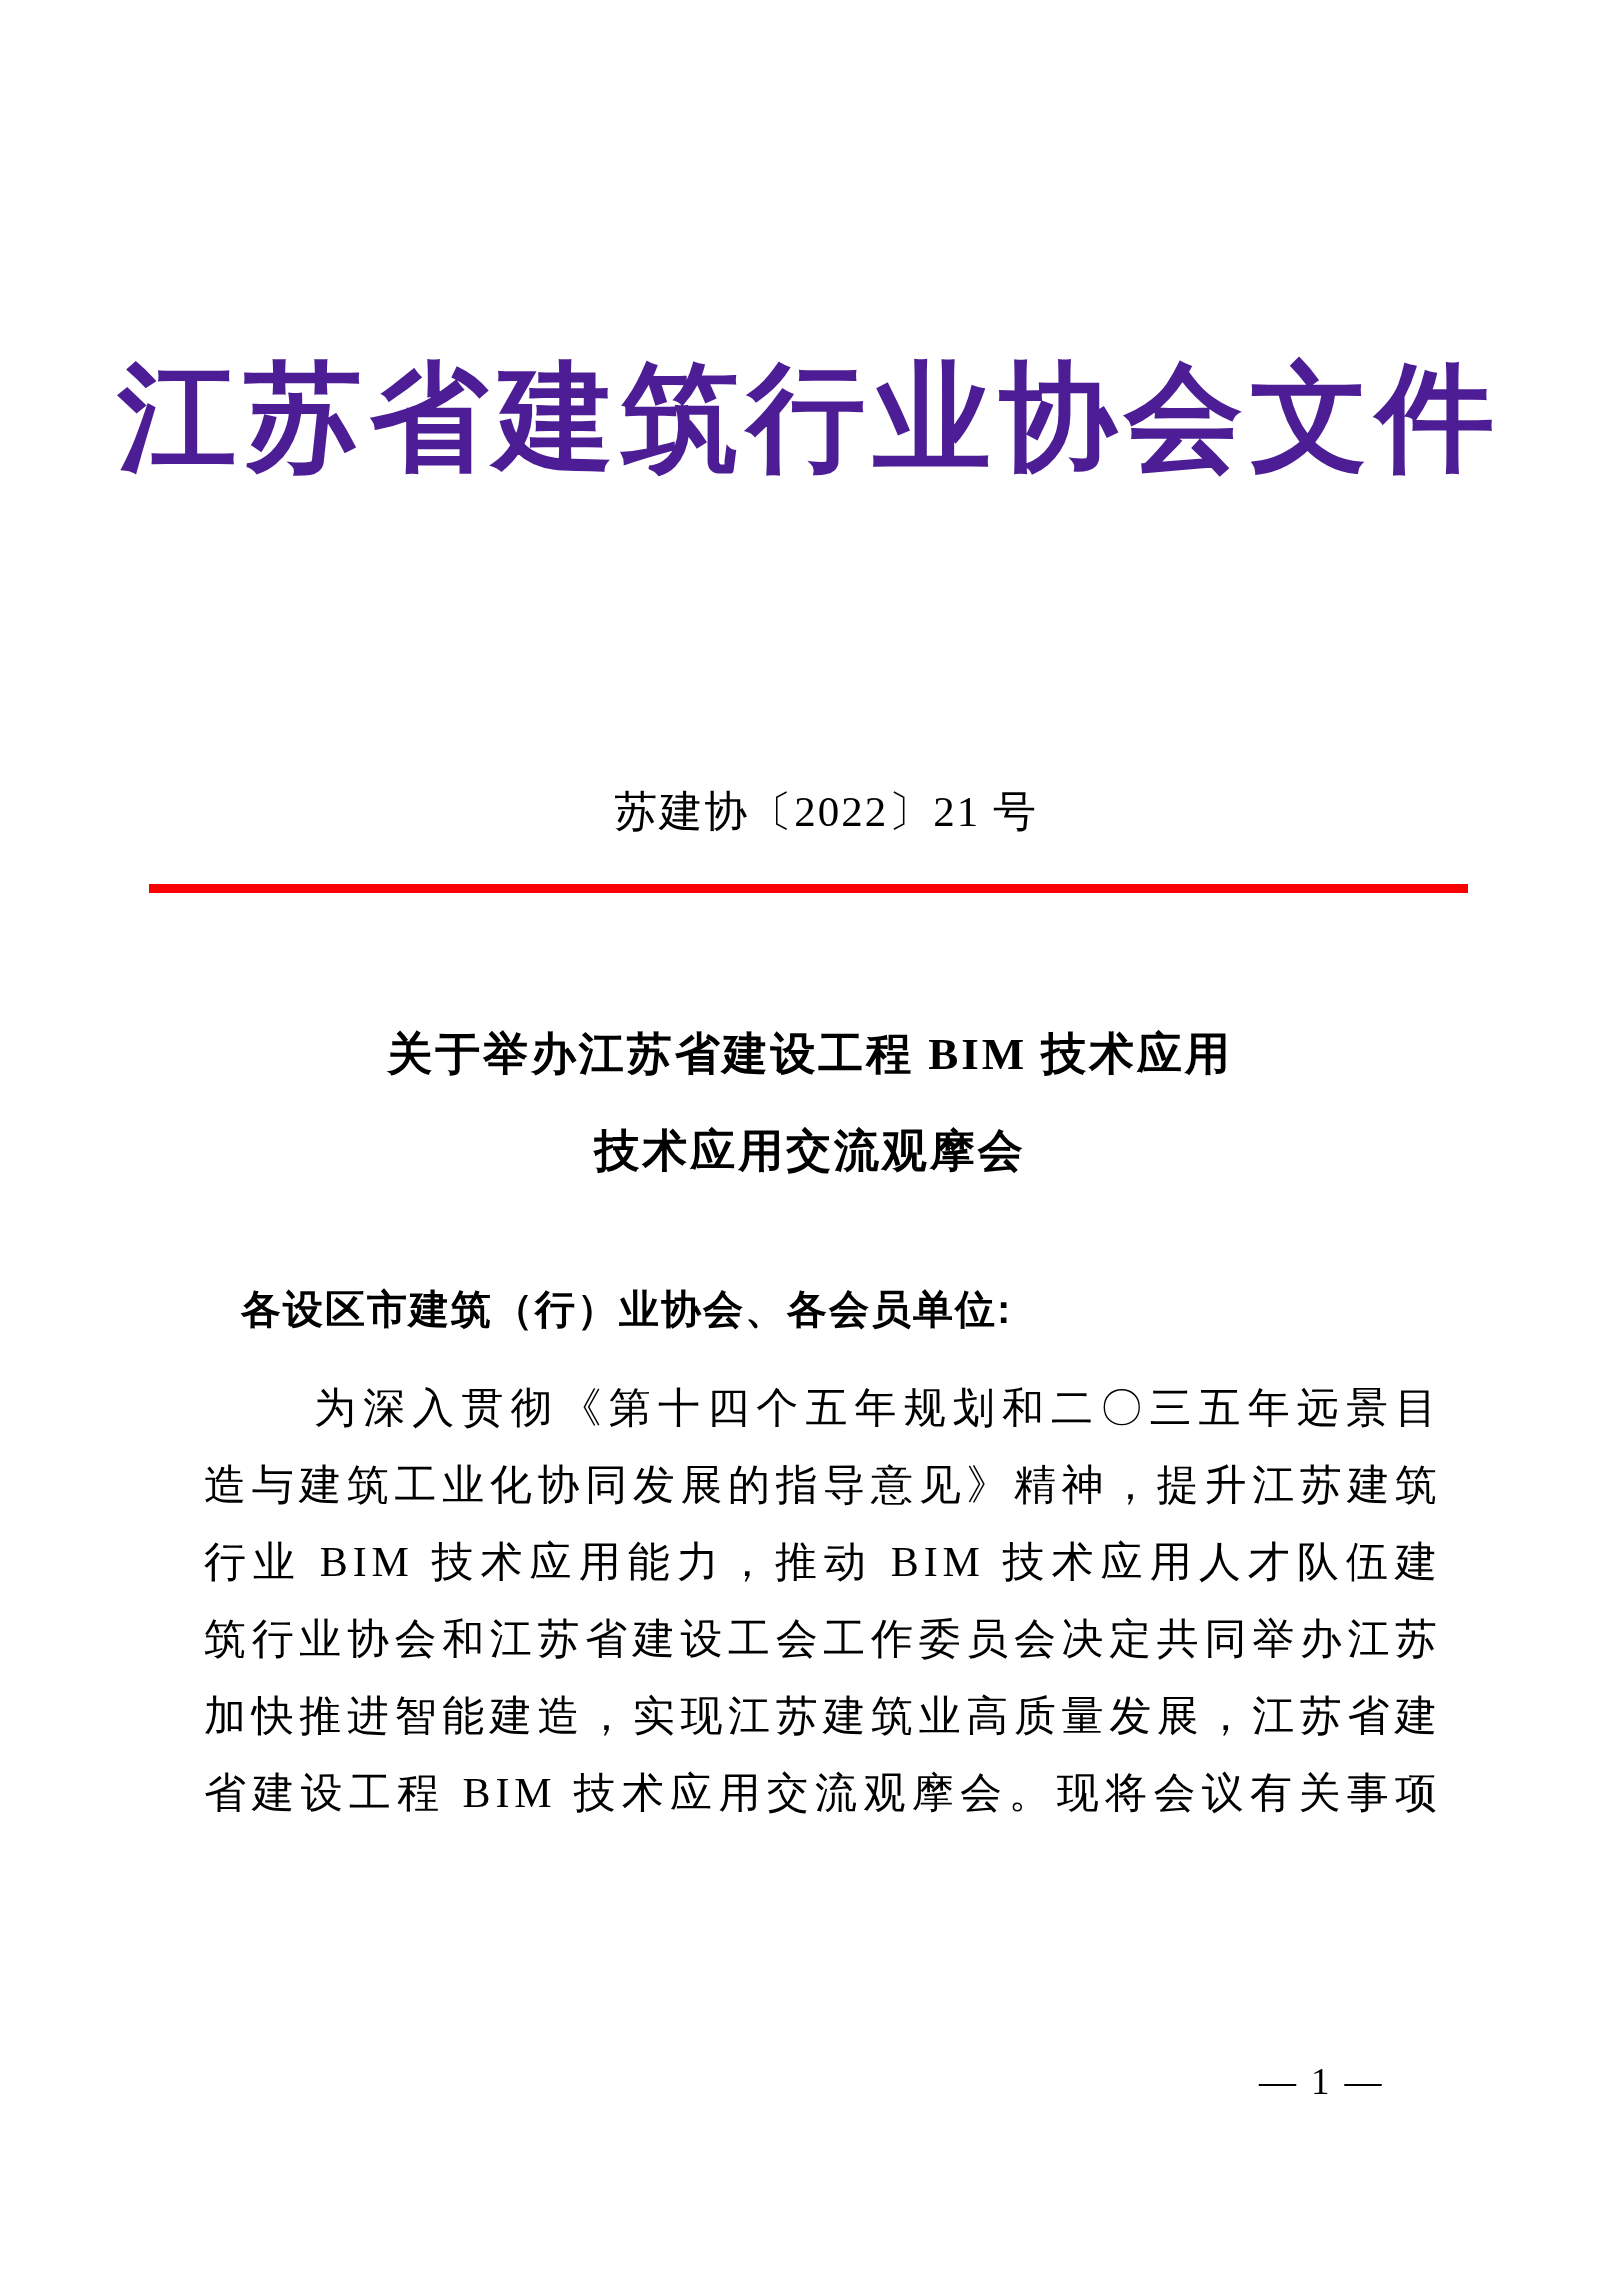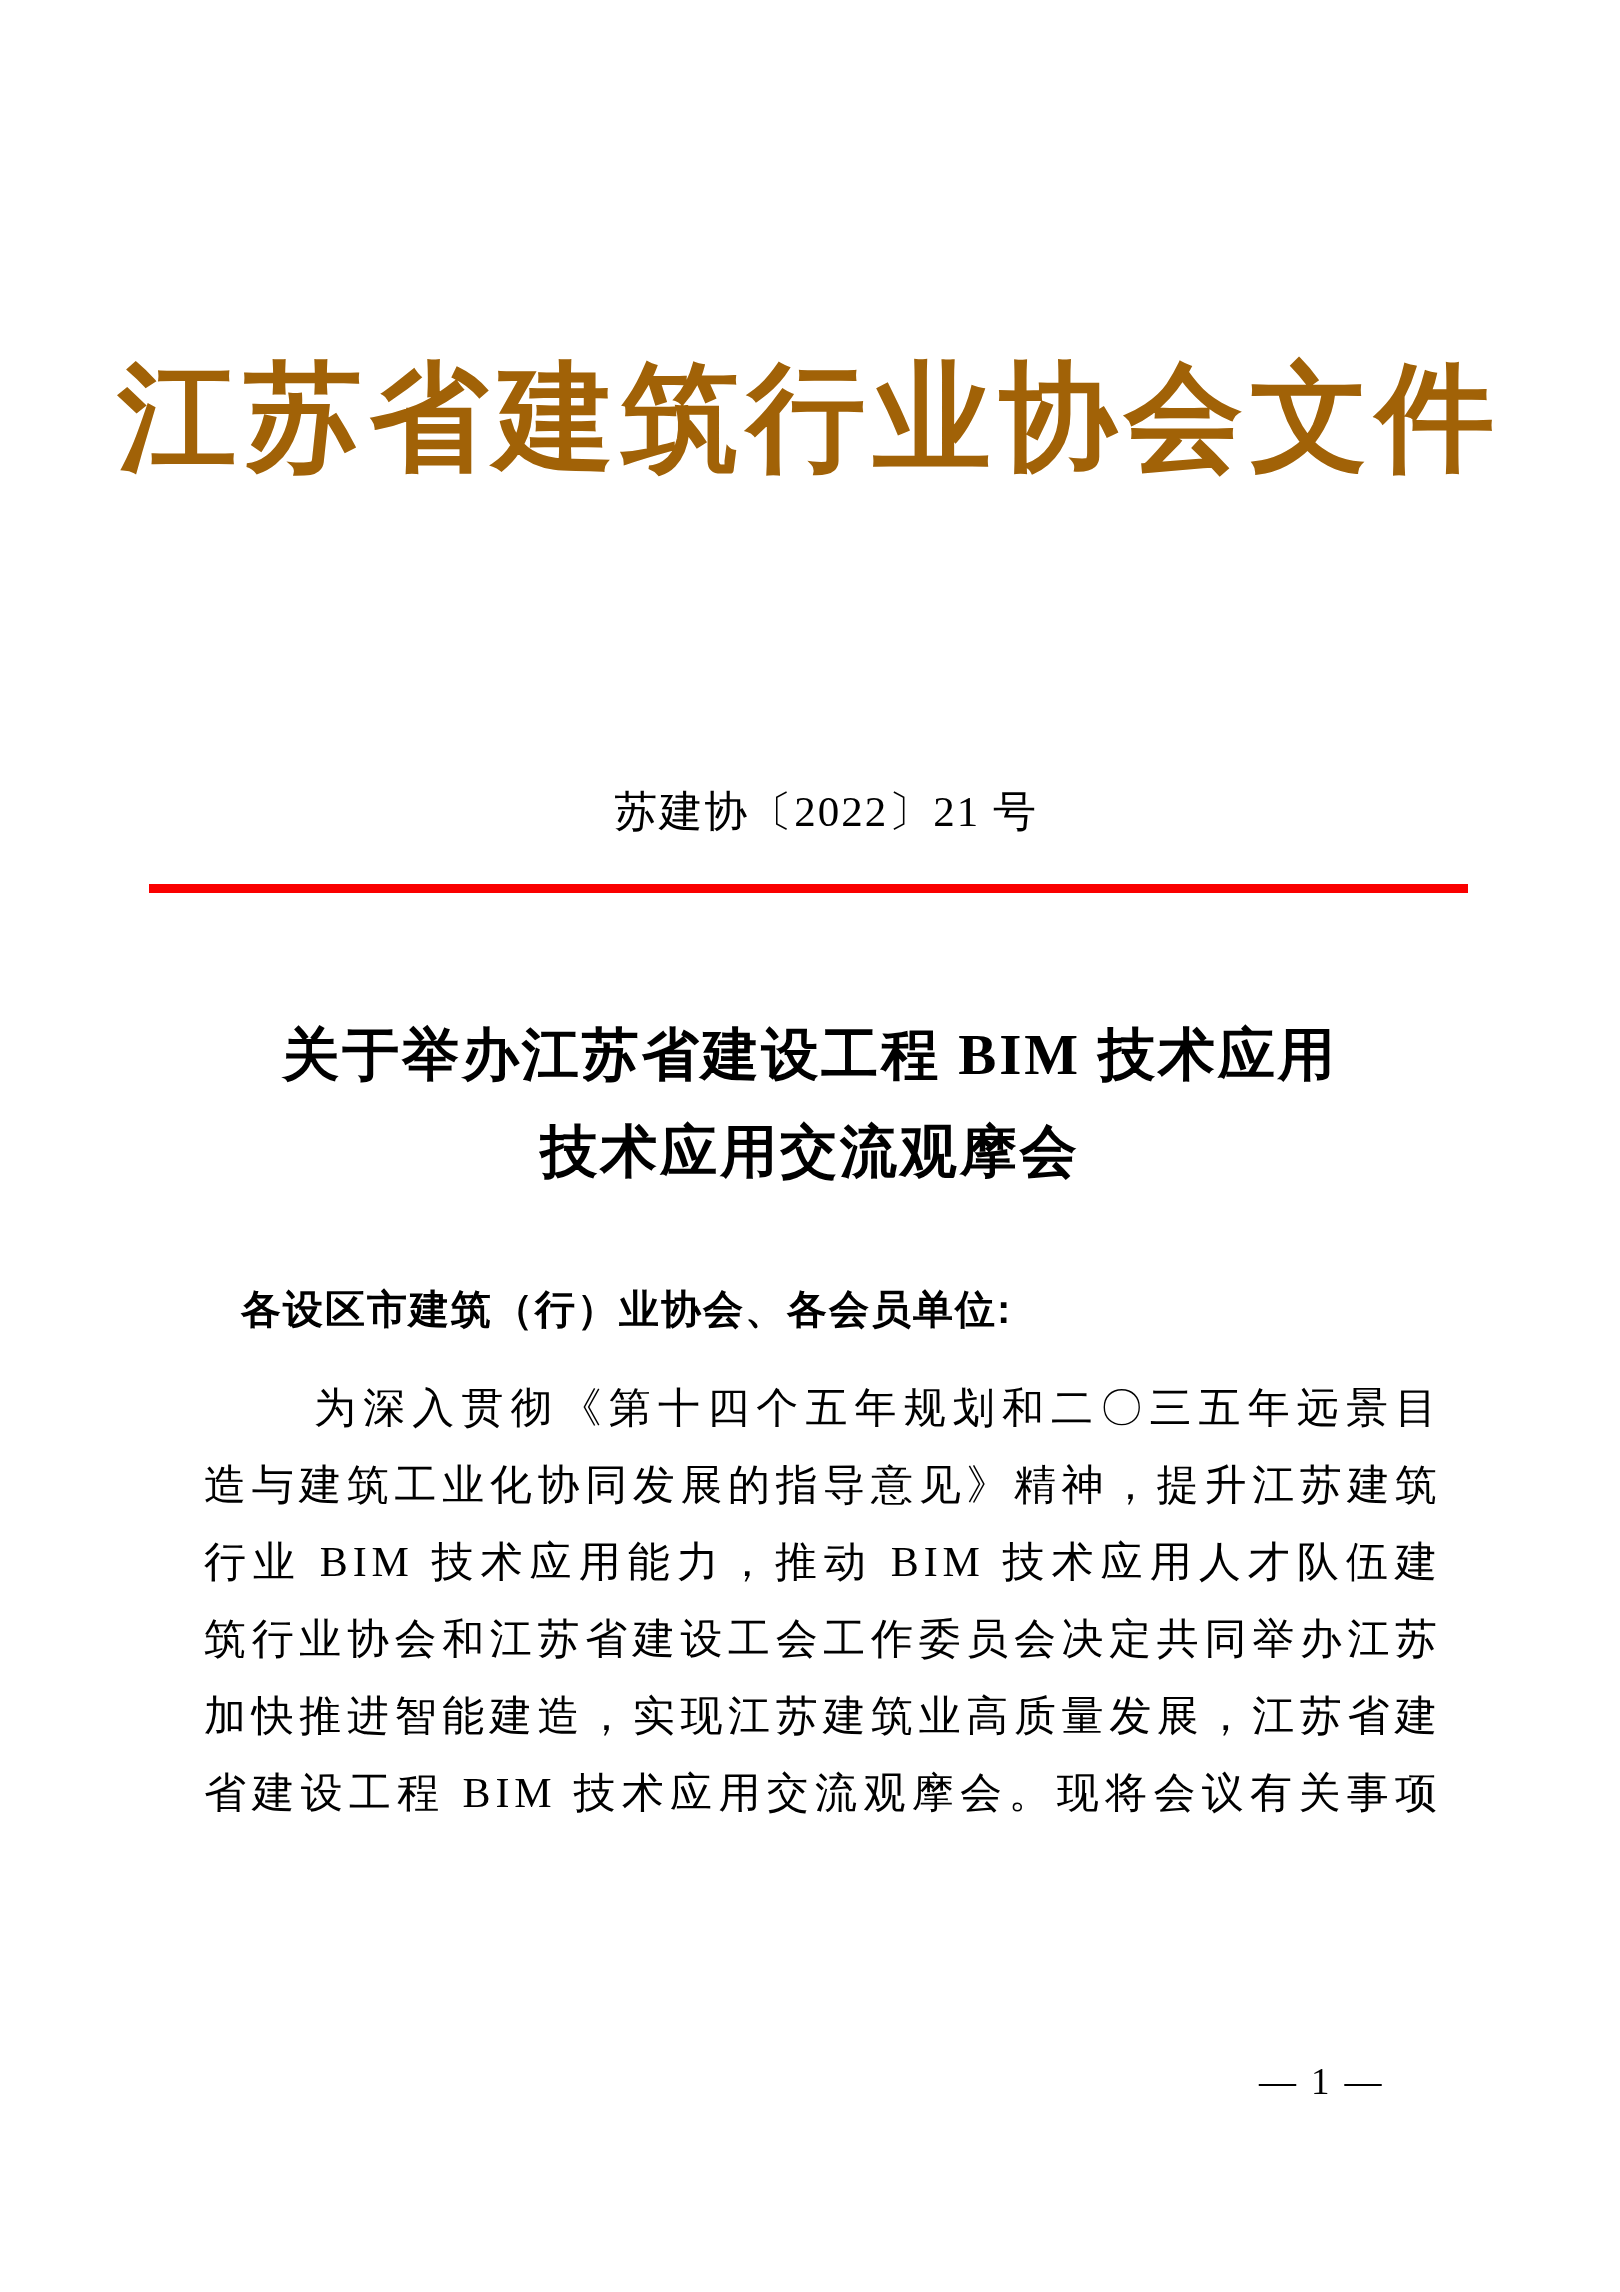--- a/index.html
+++ b/index.html
@@ -15,21 +15,21 @@
     overflow: hidden;
     font-family: "Liberation Serif", serif;
     color: #000000;
   }
   .org-title {
     position: absolute;
     top: 345px;
     left: 0;
     width: 100%;
     text-align: center;
-    color: #a16207;
+    color: #4c1d95;
     font-family: "Liberation Serif", serif;
     font-weight: bold;
     font-size: 118px;
     line-height: 147px;
     letter-spacing: 7.8px;
     white-space: nowrap;
   }
   .doc-number {
     position: absolute;
     top: 782px;
@@ -48,21 +48,21 @@
     height: 8.8px;
     background: #fa0000;
   }
   .doc-title {
     position: absolute;
     top: 1006px;
     left: 0;
     width: 100%;
     text-align: center;
     font-weight: bold;
-    font-size: 57px;
+    font-size: 45px;
     line-height: 97px;
     letter-spacing: 2.9px;
   }
   .salutation {
     position: absolute;
     top: 1284px;
     left: 193px;
     width: 1238px;
     font-family: "Liberation Sans", sans-serif;
     font-weight: bold;

